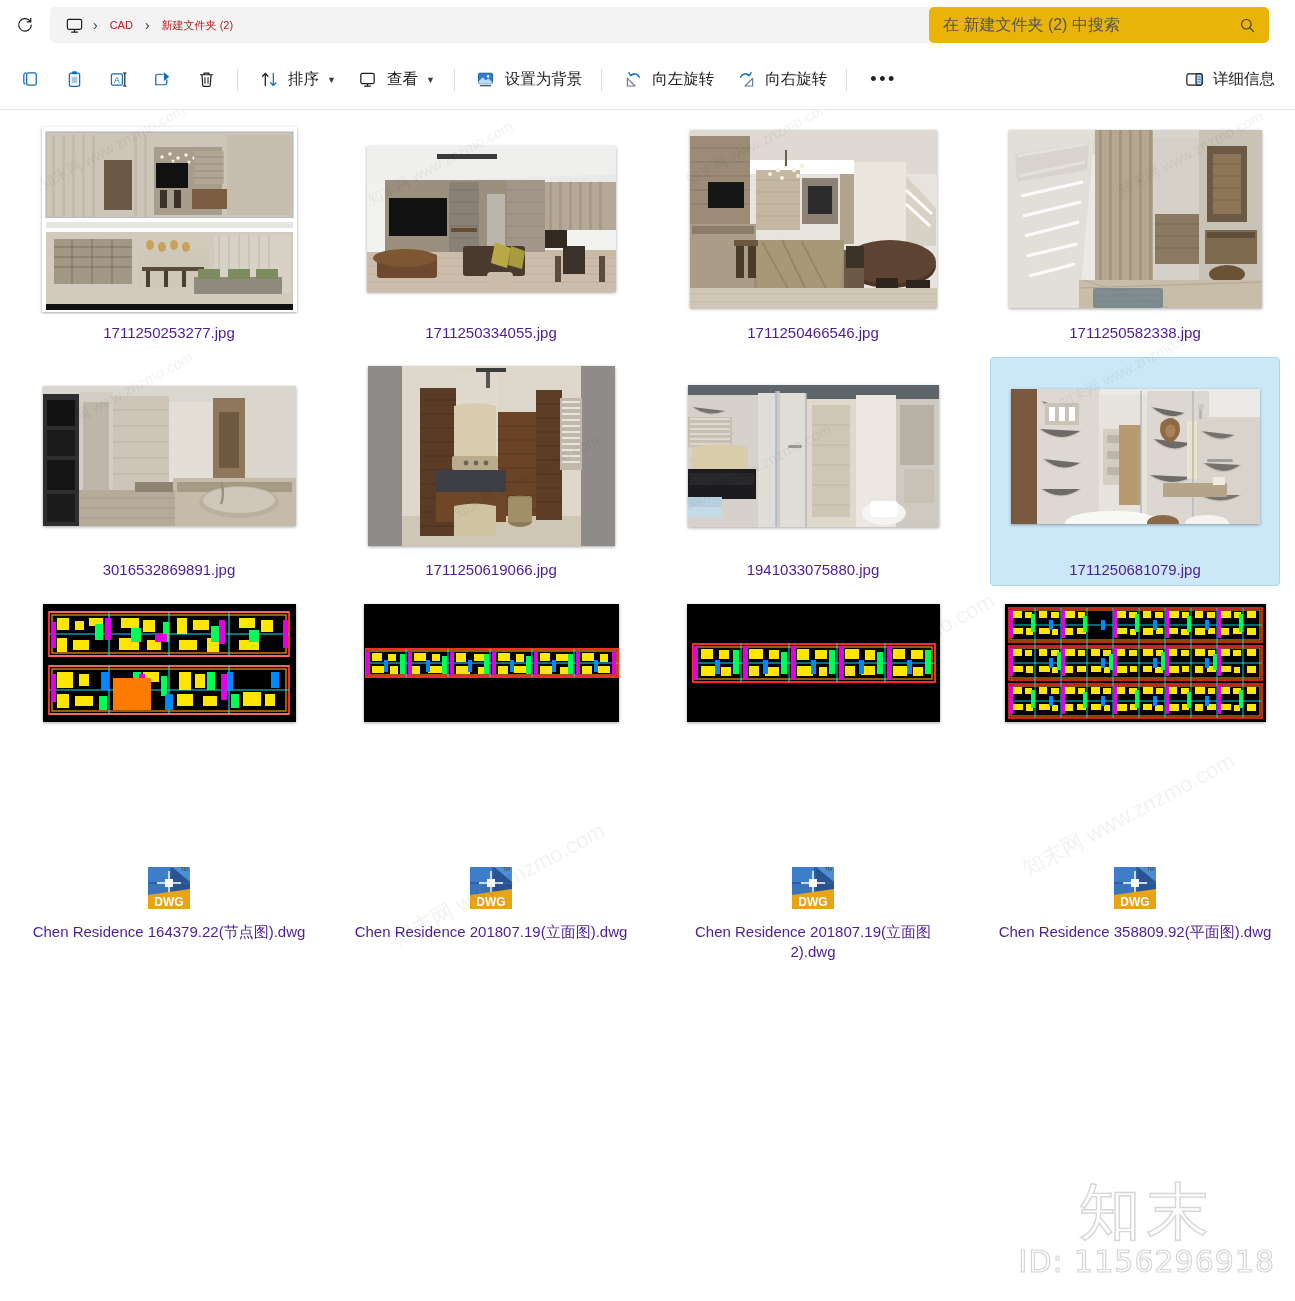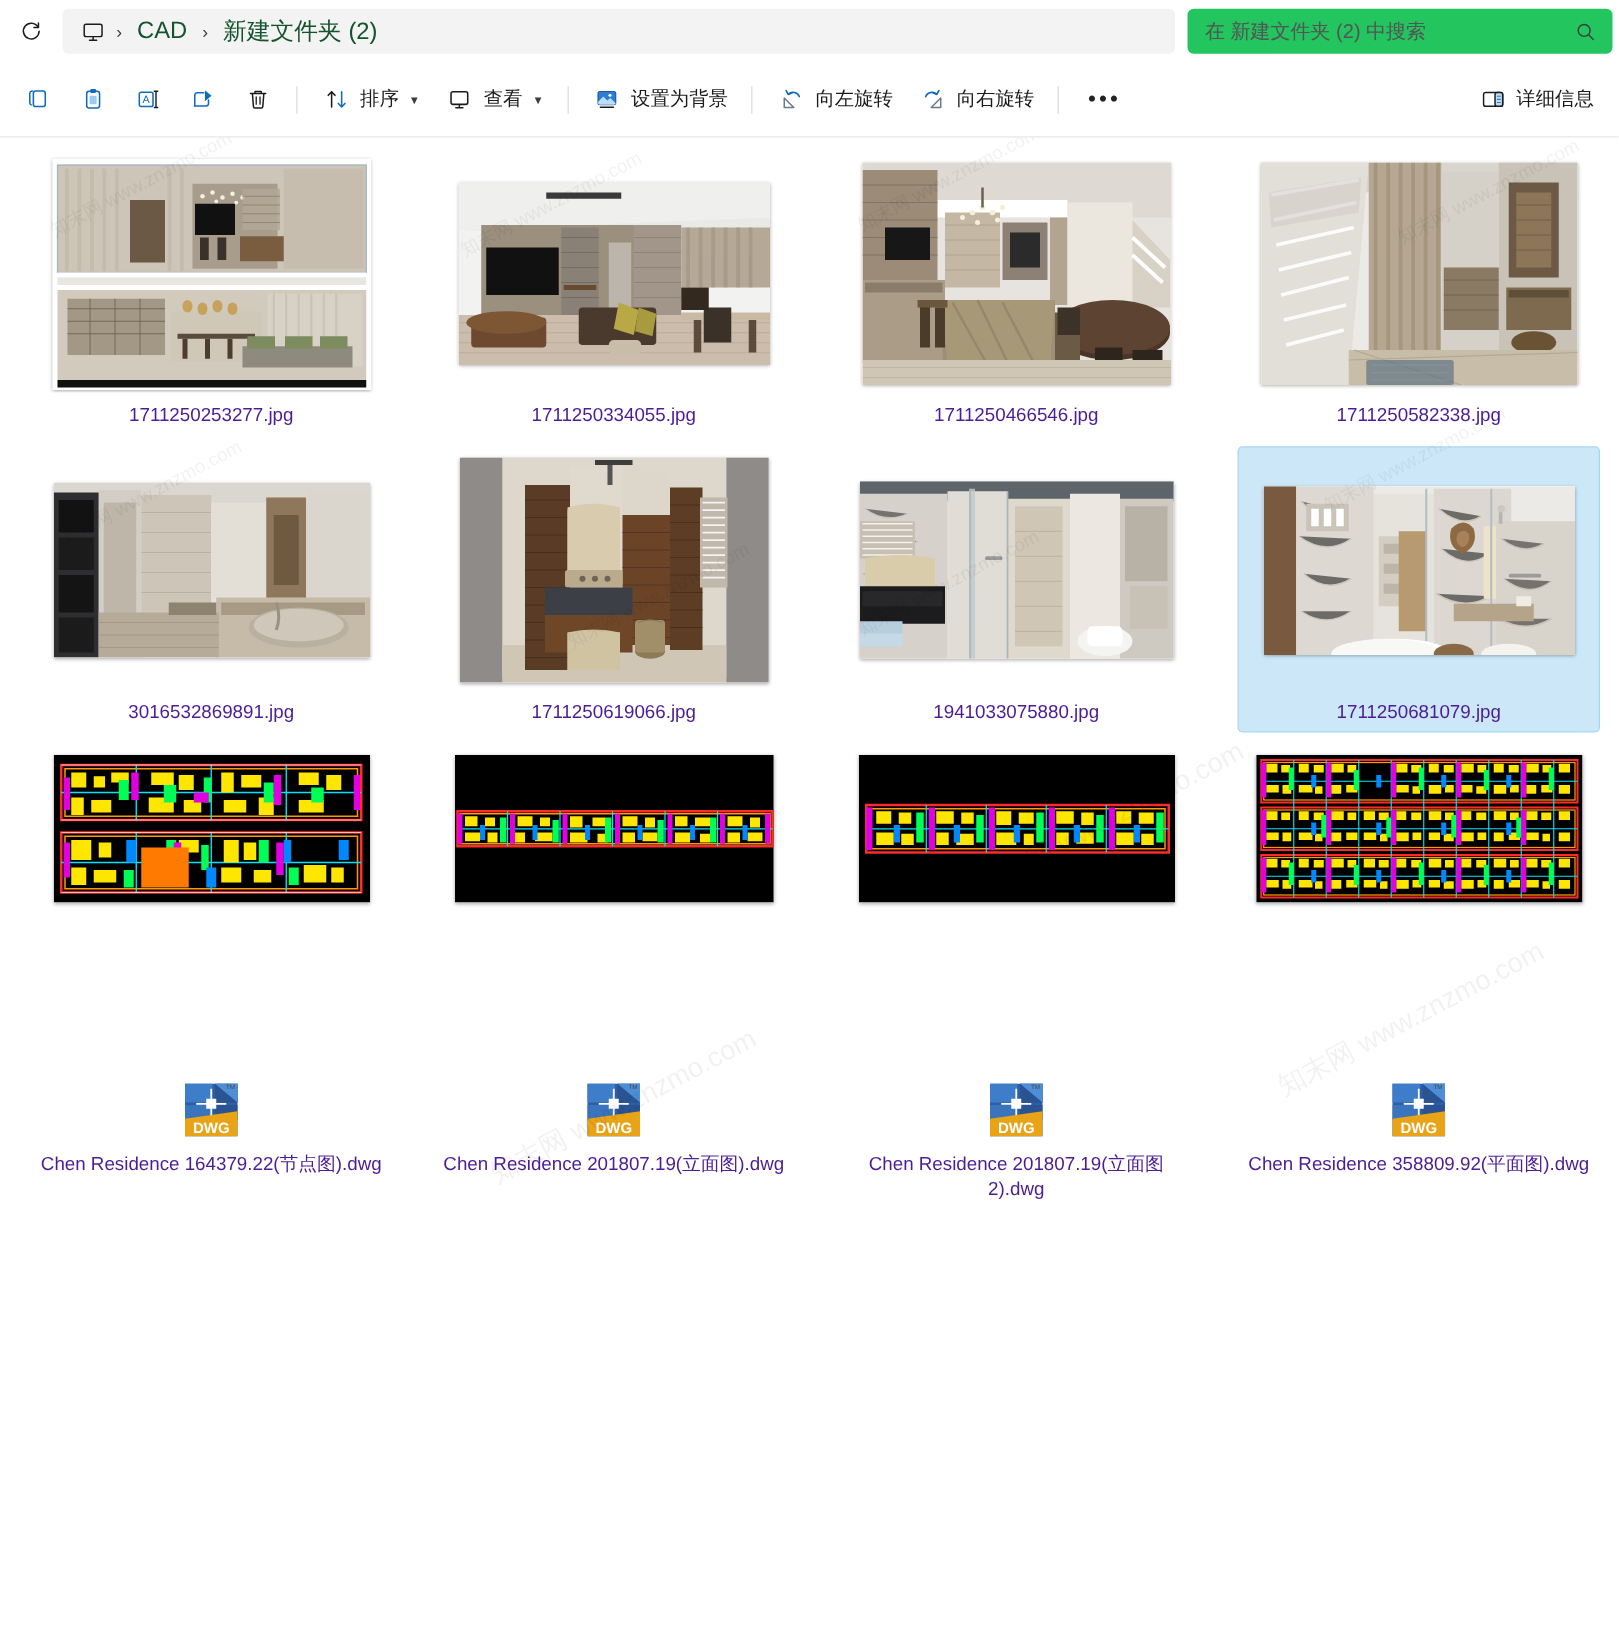--- a/index.html
+++ b/index.html
@@ -37,33 +37,33 @@
     height: 36px;
     background: #f3f3f3;
     border-radius: 5px;
     display: flex; align-items: center;
     padding: 0 10px;
     gap: 2px;
     overflow: hidden;
   }
   .crumb-icon { width: 28px; display: flex; align-items: center; justify-content: center; cursor: pointer;}
   .crumb {
-    font-size: 19px; color: #14532d;
+    font-size: 11px; color: #b91c1c;
     padding: 3px 7px; border-radius: 4px;
     cursor: pointer; white-space: nowrap;
   }
   .crumb-sep {
     color: #3b3b3b; font-size: 14px; padding: 0 3px;
     cursor: pointer; display:flex; align-items:center;
   }
 
   .searchbox {
-    position: absolute; right: 5px; top: 7px;
+    position: absolute; right: 26px; top: 7px;
     width: 340px; height: 36px;
-    background: #22c55e; border-radius: 5px;
+    background: #eab308; border-radius: 5px;
     display: flex; align-items: center;
     padding: 0 12px 0 14px;
     cursor: text;
   }
   .searchbox .ph { flex: 1; font-size: 16px; color: #545454; white-space: nowrap;}
   .searchbox .mag { width: 20px; height: 20px; flex: 0 0 auto; display:flex;align-items:center;justify-content:center;}
 
   
   .cmdbar {
     position: relative;
@@ -1199,13 +1199,17 @@
       </div>
       <div class="caption">Chen Residence 358809.92(平面图).dwg</div>
     </div>
 
   </div>
 
   <div class="wm" style="left:770px; top:530px; font-size:22px;">知末网 www.znzmo.com</div>
   <div class="wm" style="left:1010px; top:690px; font-size:22px;">知末网 www.znzmo.com</div>
   <div class="wm" style="left:380px; top:760px; font-size:22px;">知末网 www.znzmo.com</div>
 
+  <div class="wm-big">
+    <div class="zm">知末</div>
+    <div class="idt">ID: 1156296918</div>
+  </div>
 </div>
 
 </body></html>

